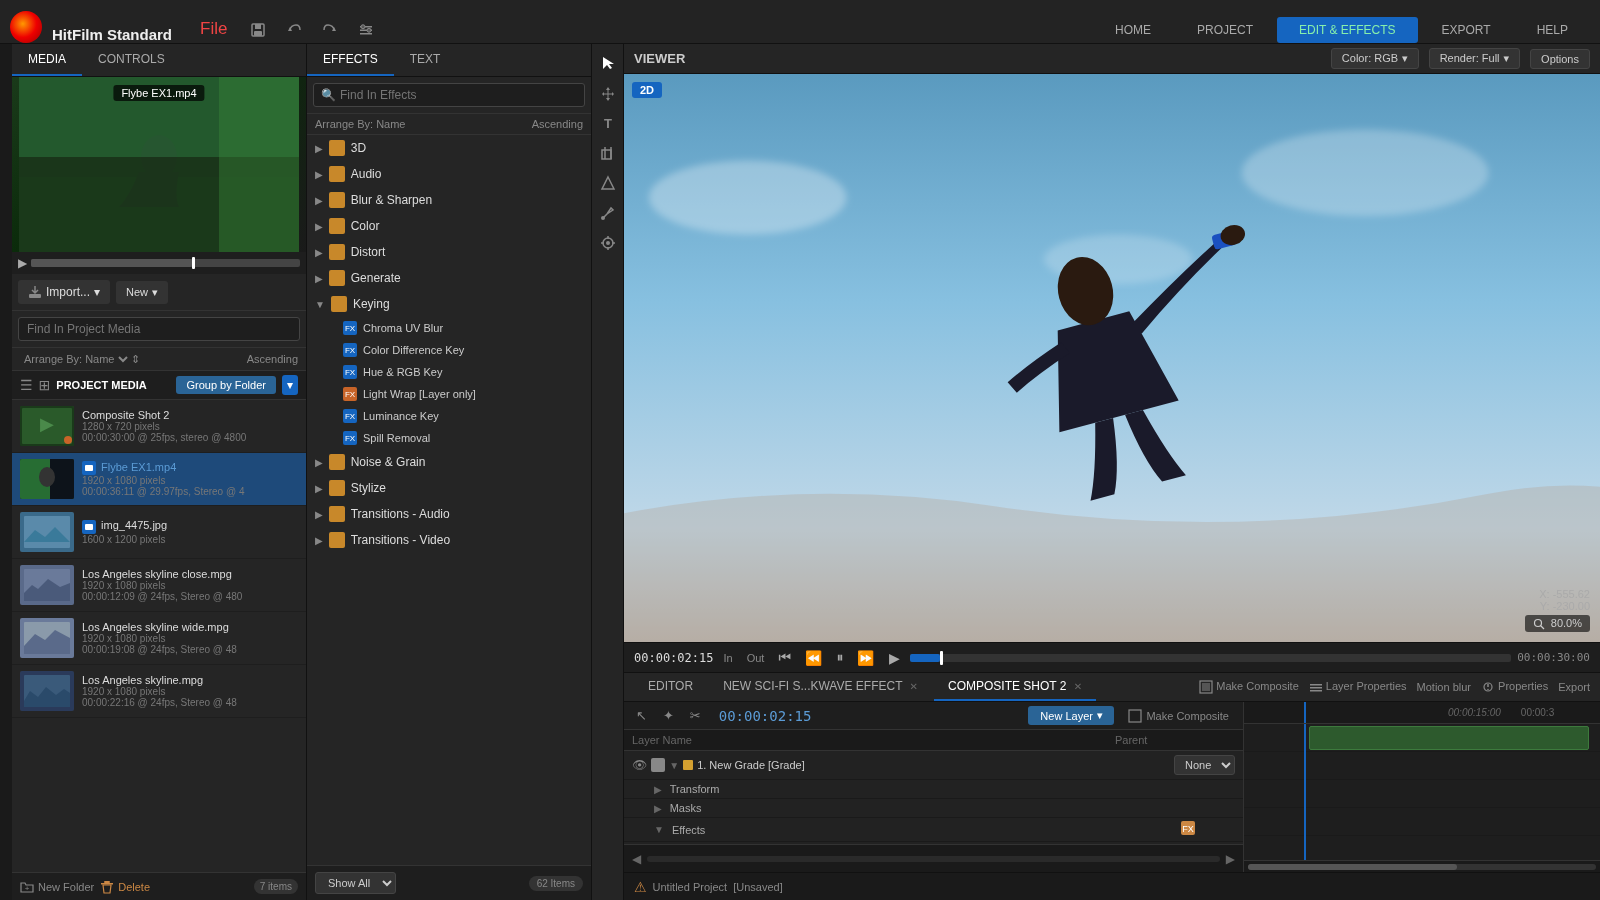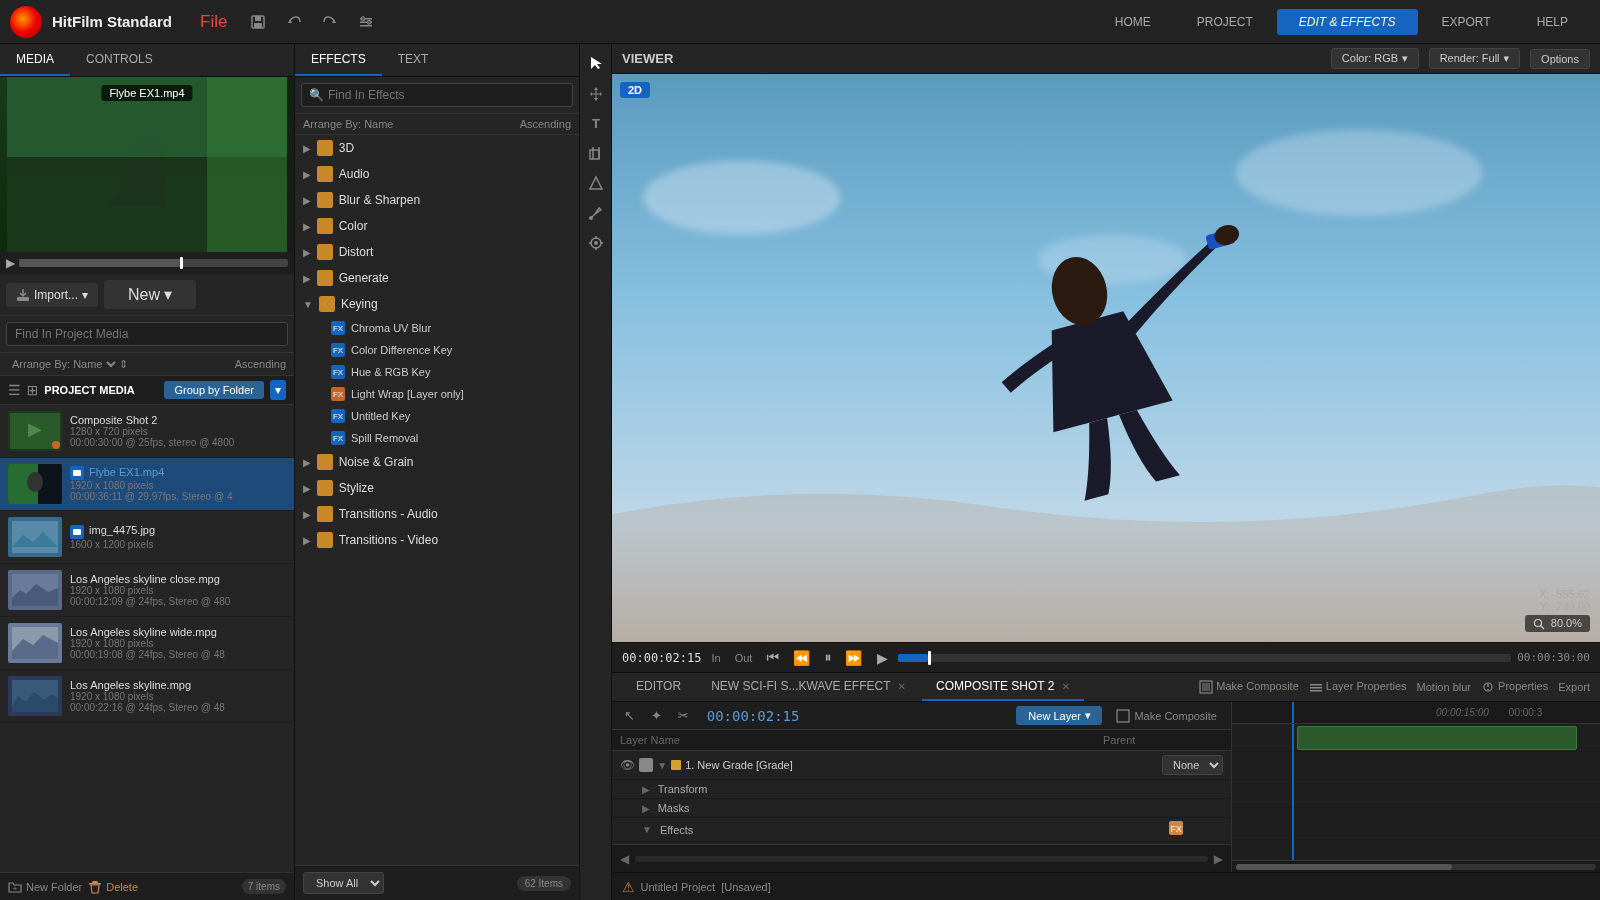--- a/index.html
+++ b/index.html
@@ -1,46 +1,46 @@
 <!DOCTYPE html>
 <html><head>
   <meta charset="utf-8">
   <style>
     * { box-sizing: border-box; margin: 0; padding: 0; }
     body { font-family: 'Segoe UI', Arial, sans-serif; background: #1a1a1a; color: #ccc; font-size: 12px; overflow: hidden; width: 1600px; height: 900px; }
 
     
-    #topbar { display: flex; align-items: center; background: #232323; height: 44px; padding: 0 10px; gap: 10px; border-bottom: 1px solid #111; }
+    #topbar { display: flex; align-items: flex-end; background: #232323; height: 44px; padding: 0 10px; gap: 10px; border-bottom: 1px solid #111; }
     #app-logo { width: 32px; height: 32px; border-radius: 50%; background: radial-gradient(circle at 40% 40%, #f90, #e00, #900); flex-shrink: 0; }
     #app-name { color: #eee; font-size: 15px; font-weight: bold; margin-right: 10px; }
     .top-menu-btn { color: #ef4444; font-size: 17px; padding: 4px 8px; cursor: pointer; border-radius: 3px; }
     .top-icon-btn { width: 26px; height: 26px; display: flex; align-items: center; justify-content: center; color: #aaa; cursor: pointer; border-radius: 3px; }
     #nav-tabs { display: flex; margin-left: auto; gap: 2px; }
     .nav-tab { padding: 6px 22px; font-size: 12px; cursor: pointer; color: #aaa; border-radius: 3px; }
-    .nav-tab.active { background: #1565c0; color: #fef9c3; font-style: italic; }
-
-    
-    #main { display: flex; height: calc(900px - 44px); }
+    .nav-tab.active { background: #1565c0; color: #86efac; }
+
+    
+    #main { display: flex; height: calc(900px - 44px); margin-left: 12px; }
 
     
     #left-panel { width: 295px; flex-shrink: 0; background: #252525; display: flex; flex-direction: column; border-right: 1px solid #111; }
     #left-tabs { display: flex; border-bottom: 1px solid #111; }
     .left-tab { padding: 8px 16px; cursor: pointer; font-size: 12px; color: #aaa; border-bottom: 2px solid transparent; }
     .left-tab.active { color: #fff; border-bottom: 2px solid #1565c0; }
     #media-preview { position: relative; width: 100%; height: 175px; background: #000; overflow: hidden; flex-shrink: 0; }
     #media-preview-img { width: 100%; height: 100%; background: linear-gradient(135deg, #1a3a1a 0%, #0a2a0a 40%, #1a1a1a 100%); display: flex; align-items: center; justify-content: center; overflow: hidden; }
     #preview-label { position: absolute; top: 8px; left: 50%; transform: translateX(-50%); background: rgba(0,0,0,0.7); color: #fff; padding: 2px 8px; border-radius: 3px; font-size: 11px; }
     #preview-controls { display: flex; align-items: center; padding: 4px 6px; background: #1e1e1e; gap: 4px; }
     #preview-play { color: #aaa; cursor: pointer; }
     #preview-timeline { flex: 1; height: 8px; background: #444; border-radius: 2px; position: relative; cursor: pointer; }
     #preview-timeline-fill { width: 60%; height: 100%; background: #555; border-radius: 2px; }
     #preview-timeline-thumb { position: absolute; left: 60%; top: -2px; width: 3px; height: 12px; background: #fff; border-radius: 1px; }
     #media-actions { display: flex; align-items: center; padding: 6px; gap: 6px; border-bottom: 1px solid #333; }
     .import-btn { display: flex; align-items: center; gap: 4px; background: #333; border: none; color: #ddd; padding: 5px 10px; border-radius: 3px; cursor: pointer; font-size: 12px; }
-    .new-btn { display: flex; align-items: center; gap: 4px; background: #333; border: none; color: #ddd; padding: 5px 24px; border-radius: 3px; cursor: pointer; font-size: 16px; }
+    .new-btn { display: flex; align-items: center; gap: 4px; background: #333; border: none; color: #ddd; padding: 5px 10px; border-radius: 3px; cursor: pointer; font-size: 11px; }
     #media-search { padding: 6px; border-bottom: 1px solid #333; }
     #media-search input { width: 100%; background: #1e1e1e; border: 1px solid #444; color: #ccc; padding: 4px 8px; border-radius: 3px; font-size: 12px; }
     #media-sort { display: flex; align-items: center; justify-content: space-between; padding: 4px 8px; font-size: 11px; color: #888; border-bottom: 1px solid #333; }
     #media-sort .sort-select { background: none; border: none; color: #888; font-size: 11px; cursor: pointer; }
     #project-media-header { display: flex; align-items: center; padding: 4px 8px; background: #1e1e1e; border-bottom: 1px solid #333; gap: 6px; }
     #project-media-label { color: #fff; font-weight: bold; font-size: 11px; flex: 1; }
     .group-by-btn { background: #2a6496; border: none; color: #fff; padding: 3px 10px; border-radius: 3px; font-size: 11px; cursor: pointer; }
     #media-list { flex: 1; overflow-y: auto; overflow-x: hidden; }
     .media-item { display: flex; align-items: center; padding: 6px 8px; gap: 8px; border-bottom: 1px solid #1e1e1e; cursor: pointer; }
     .media-item.selected { background: #1e4a7a; }
@@ -471,21 +471,21 @@
         <div class="effect-item">
           <div class="effect-item-icon orange">
               <span style="color:#fff;font-size:8px;">FX</span>
             </div>
           <span class="effect-item-label">Light Wrap [Layer only]</span>
         </div>
         <div class="effect-item">
           <div class="effect-item-icon">
               <span style="color:#fff;font-size:8px;">FX</span>
             </div>
-          <span class="effect-item-label">Untitled Key</span>
+          <span class="effect-item-label">Luminance Key</span>
         </div>
         <div class="effect-item">
           <div class="effect-item-icon">
               <span style="color:#fff;font-size:8px;">FX</span>
             </div>
           <span class="effect-item-label">Spill Removal</span>
         </div>
       </div>
 
       <div class="effect-category">

